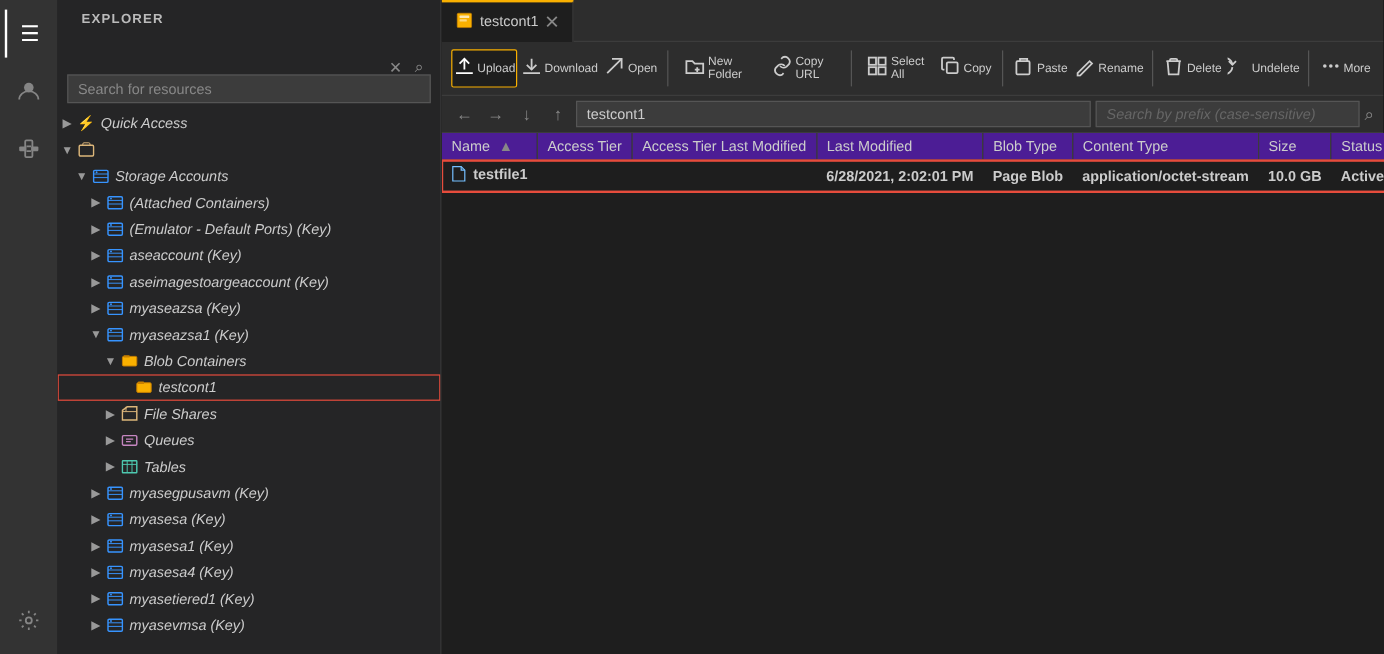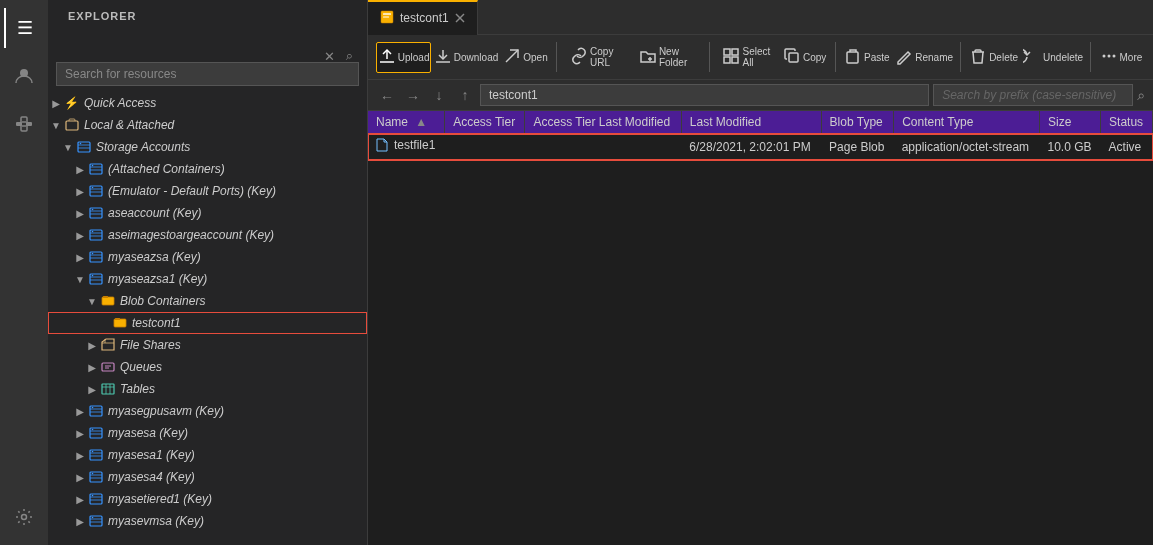--- a/index.html
+++ b/index.html
@@ -204,21 +204,21 @@
     .address-input {
       flex: 1;
       background: #3c3c3c;
       border: 1px solid #555;
       color: #ccc;
       padding: 3px 8px;
       font-size: 12px;
       outline: none;
     }
     .search-prefix-input {
-      width: 200px;
+      width: 220px;
       background: #3c3c3c;
       border: 1px solid #555;
       color: #ccc;
       padding: 3px 8px;
       font-size: 12px;
       outline: none;
     }
     .search-prefix-input::placeholder { color: #666; font-style: italic; }
 
     
@@ -253,20 +253,21 @@
     tbody tr {
       border-bottom: 1px solid #2a2a2a;
     }
     tbody tr.selected-row { outline: 2px solid #e74c3c; outline-offset: -1px; }
 
     td {
       padding: 4px 8px;
       color: #ccc;
       font-size: 12px;
       white-space: nowrap;
+      font-weight: bold;
     }
     .file-icon { display: inline-flex; align-items: center; gap: 6px; }
   </style>
 </head>
 <body>
 
 <div class="activity-bar">
   <div class="activity-icon active">☰</div>
   <div class="activity-icon">
     <svg width="20" height="20" viewBox="0 0 20 20" fill="currentColor">
@@ -307,21 +308,20 @@
         <span class="tree-label">Quick Access</span>
       </div>
       <div class="tree-item" style="padding-left: 0px;">
         <span class="tree-chevron">▼</span>
         <span class="tree-icon">
           <svg width="14" height="14" viewBox="0 0 14 14">
             <rect x="1" y="3" width="12" height="9" rx="1" fill="none" stroke="#dcb67a" stroke-width="1.2"></rect>
             <path d="M4 3V2a1 1 0 011-1h4a1 1 0 011 1v1" stroke="#dcb67a" stroke-width="0.8" fill="none"></path>
           </svg>
         </span>
-        <span class="tree-label">Local &amp; Attached</span>
       </div>
       <div class="tree-item" style="padding-left: 12px;">
         <span class="tree-chevron">▼</span>
         <span class="tree-icon">
           <svg width="14" height="14" viewBox="0 0 14 14">
             <rect x="1" y="2" width="12" height="10" rx="1" fill="none" stroke="#3794ff" stroke-width="1.2"></rect>
             <line x1="1" y1="5" x2="13" y2="5" stroke="#3794ff" stroke-width="0.8"></line>
             <line x1="1" y1="8" x2="13" y2="8" stroke="#3794ff" stroke-width="0.8"></line>
             <circle cx="3.5" cy="3.5" r="0.8" fill="#3794ff"></circle>
           </svg>
@@ -570,32 +570,32 @@
       <div class="toolbar-btn">
         <span class="toolbar-btn-icon"><svg width="18" height="18" viewBox="0 0 18 18" fill="none" stroke="currentColor" stroke-width="1.5">
             <line x1="3" y1="15" x2="15" y2="3"></line>
             <polyline points="7,3 15,3 15,11"></polyline>
           </svg></span>
         <span class="toolbar-btn-label">Open</span>
       </div>
       <div class="toolbar-sep"></div>
       <div class="toolbar-btn">
         <span class="toolbar-btn-icon"><svg width="18" height="18" viewBox="0 0 18 18" fill="none" stroke="currentColor" stroke-width="1.5">
-            <path d="M7 9a4 4 0 005.5.5l2-2a4 4 0 00-5.5-5.5l-1 1"></path>
-            <path d="M11 9a4 4 0 00-5.5-.5l-2 2a4 4 0 005.5 5.5l1-1"></path>
-          </svg></span>
-        <span class="toolbar-btn-label">Copy URL</span>
-      </div>
-      <div class="toolbar-btn">
-        <span class="toolbar-btn-icon"><svg width="18" height="18" viewBox="0 0 18 18" fill="none" stroke="currentColor" stroke-width="1.5">
             <path d="M2 5h5l2 2h7v8H2z"></path>
             <line x1="11" y1="10" x2="11" y2="14"></line>
             <line x1="9" y1="12" x2="13" y2="12"></line>
           </svg></span>
         <span class="toolbar-btn-label">New Folder</span>
+      </div>
+      <div class="toolbar-btn">
+        <span class="toolbar-btn-icon"><svg width="18" height="18" viewBox="0 0 18 18" fill="none" stroke="currentColor" stroke-width="1.5">
+            <path d="M7 9a4 4 0 005.5.5l2-2a4 4 0 00-5.5-5.5l-1 1"></path>
+            <path d="M11 9a4 4 0 00-5.5-.5l-2 2a4 4 0 005.5 5.5l1-1"></path>
+          </svg></span>
+        <span class="toolbar-btn-label">Copy URL</span>
       </div>
       <div class="toolbar-sep"></div>
       <div class="toolbar-btn">
         <span class="toolbar-btn-icon"><svg width="18" height="18" viewBox="0 0 18 18" fill="none" stroke="currentColor" stroke-width="1.5">
             <rect x="2" y="2" width="6" height="6"></rect>
             <rect x="10" y="2" width="6" height="6"></rect>
             <rect x="2" y="10" width="6" height="6"></rect>
             <rect x="10" y="10" width="6" height="6"></rect>
           </svg></span>
         <span class="toolbar-btn-label">Select All</span>

